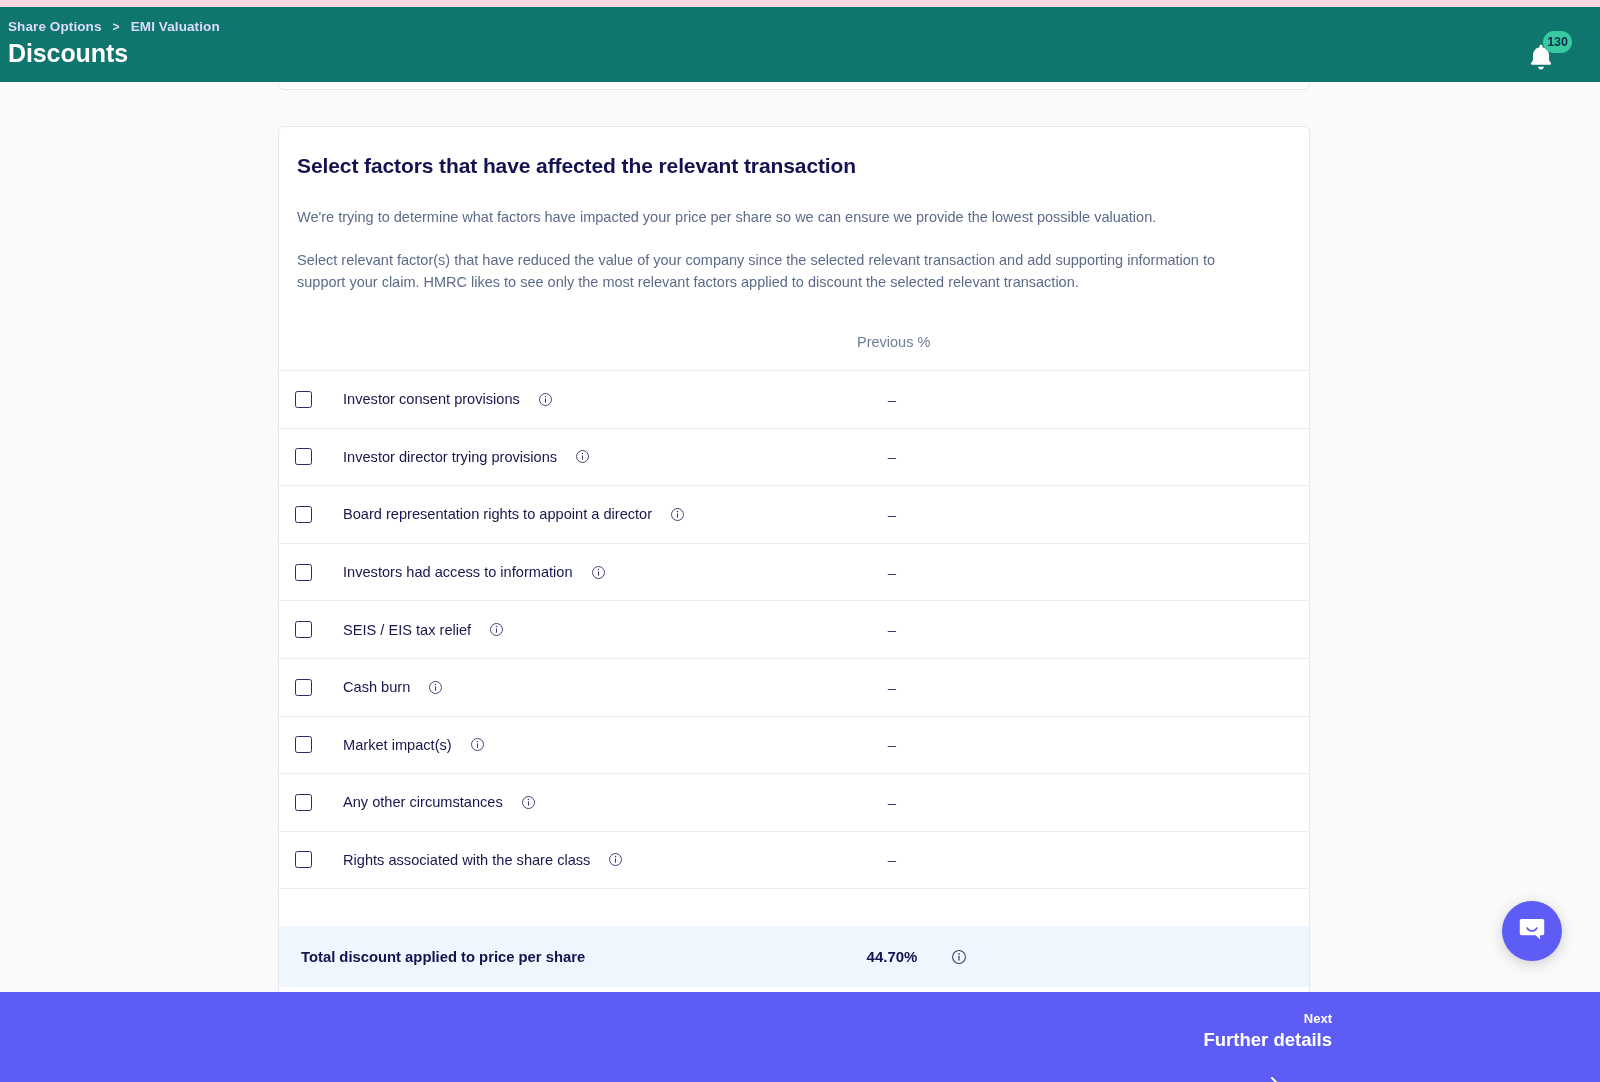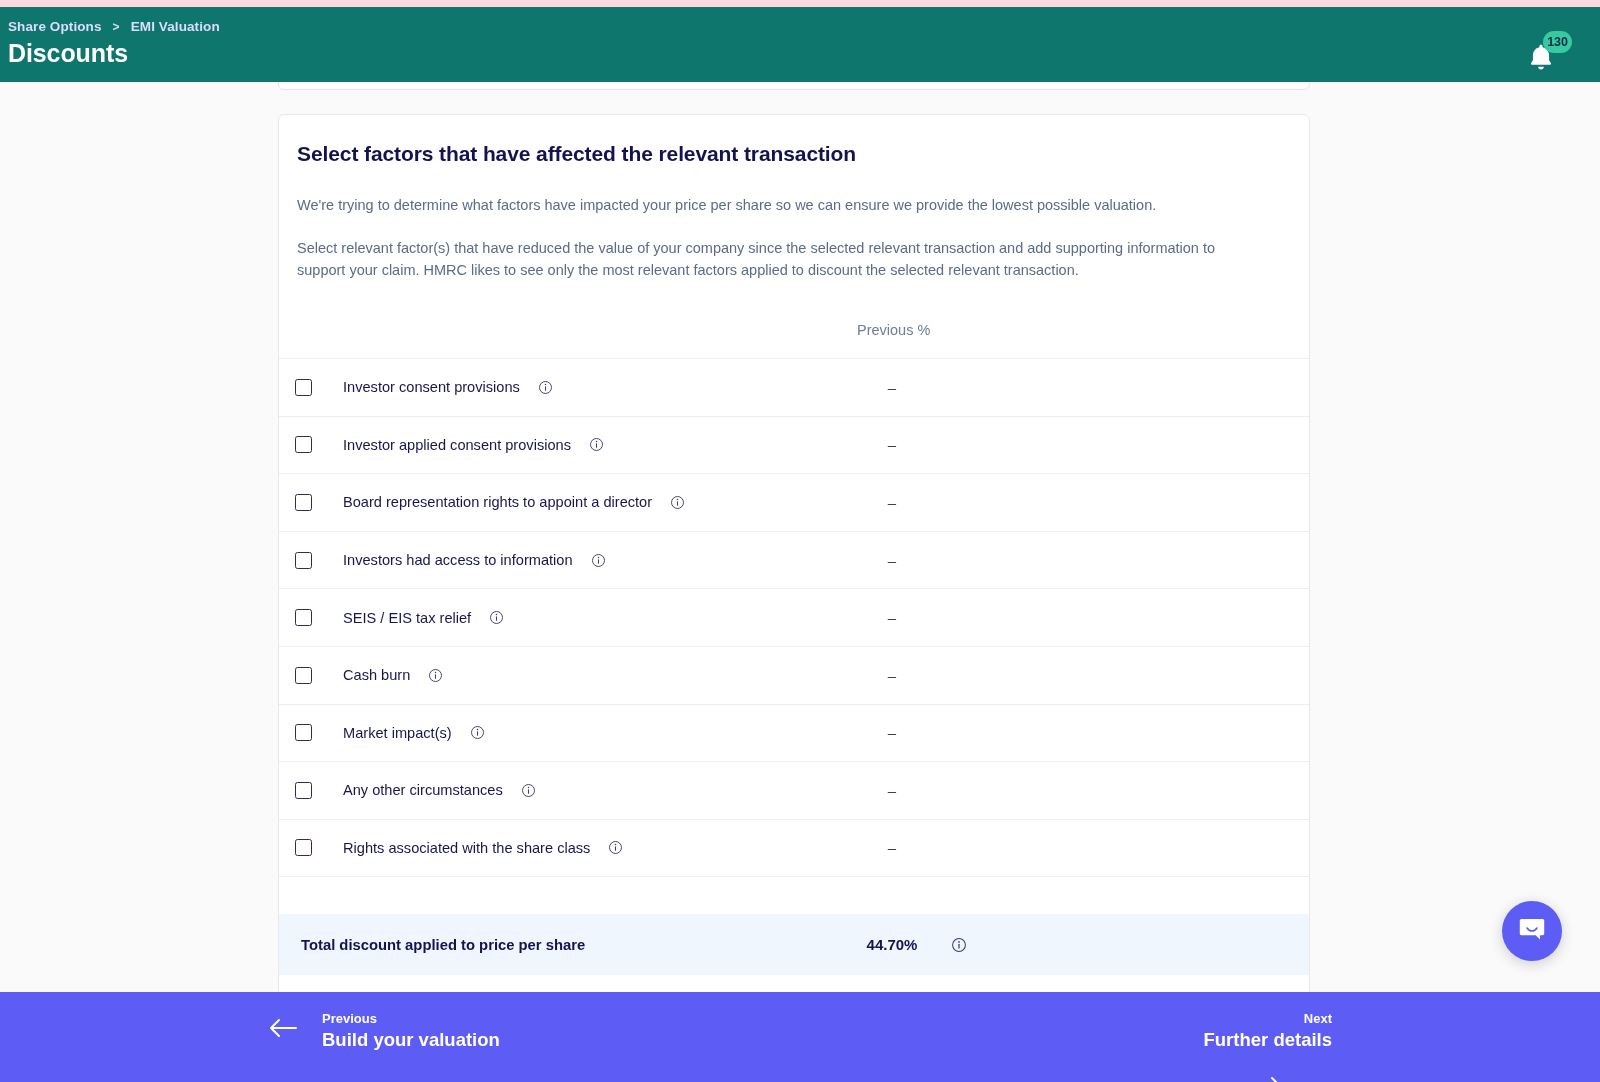--- a/index.html
+++ b/index.html
@@ -103,21 +103,21 @@
     left: 278px;
     width: 1032px;
     height: 20px;
     background: #FFFFFF;
     border: 1px solid #E6E6EA;
     border-radius: 6px;
   }
 
   .card {
     position: absolute;
-    top: 32px;
+    top: 44px;
     left: 278px;
     width: 1032px;
     background: #FFFFFF;
     border: 1px solid #E8E8EC;
     border-radius: 6px;
     padding-bottom: 22px;
   }
 
   .card-title {
     font-size: 21px;
@@ -339,21 +339,21 @@
                 <circle cx="10" cy="10" r="8" stroke="#3B3B6E" stroke-width="1.25"></circle>
                 <circle cx="10" cy="6.1" r="1.0" fill="#3B3B6E"></circle>
                 <rect x="9.3" y="8.4" width="1.4" height="6" rx=".7" fill="#3B3B6E"></rect>
               </svg></span>
           </div>
           <div class="factor-value">–</div>
         </div>
         <div class="factor-row">
           <div class="factor-left">
             <span class="chk" role="checkbox" aria-checked="false"></span>
-            <span class="factor-label">Investor applied consent provisions</span>
+            <span class="factor-label">Investor director trying provisions</span>
             <span class="info-icon"><svg width="15" height="15" viewBox="0 0 20 20" fill="none" aria-hidden="true">
                 <circle cx="10" cy="10" r="8" stroke="#3B3B6E" stroke-width="1.25"></circle>
                 <circle cx="10" cy="6.1" r="1.0" fill="#3B3B6E"></circle>
                 <rect x="9.3" y="8.4" width="1.4" height="6" rx=".7" fill="#3B3B6E"></rect>
               </svg></span>
           </div>
           <div class="factor-value">–</div>
         </div>
         <div class="factor-row">
           <div class="factor-left">
@@ -462,31 +462,20 @@
   <span>
     <svg width="30" height="30" viewBox="0 0 28 28" aria-hidden="true">
       <path d="M4.2 4.6h19.6c.9 0 1.6.7 1.6 1.6v12.1c0 .9-.7 1.6-1.6 1.6h-2.3v3.9l-4.1-3.9H4.2c-.9 0-1.6-.7-1.6-1.6V6.2c0-.9.7-1.6 1.6-1.6z" fill="#FFFFFF"></path>
       <path d="M9.4 13.1c1.2 1.9 2.8 2.8 4.6 2.8s3.4-.9 4.6-2.8" stroke="#5D5DF6" stroke-width="1.5" stroke-linecap="round" fill="none"></path>
     </svg>
   </span>
 </div>
 
 <div class="bottom-nav">
 
-  <div class="nav-prev">
-    <span>
-      <svg width="30" height="22" viewBox="0 0 30 22" fill="none" aria-hidden="true">
-        <path d="M28 11H3M3 11l8-8M3 11l8 8" stroke="#FFFFFF" stroke-width="2" stroke-linecap="round" stroke-linejoin="round"></path>
-      </svg>
-    </span>
-    <span class="nav-text-left">
-      <span class="nav-kicker" style="display:block">Previous</span>
-      <span class="nav-dest" style="display:block">Build your valuation</span>
-    </span>
-  </div>
 
   <div class="nav-next">
     <span class="nav-text-right">
       <span class="nav-kicker" style="display:block">Next</span>
       <span class="nav-dest" style="display:block">Further details</span>
     </span>
     <span>
       <svg width="30" height="22" viewBox="0 0 30 22" fill="none" aria-hidden="true">
         <path d="M2 11h25M27 11l-8-8M27 11l-8 8" stroke="#FFFFFF" stroke-width="2" stroke-linecap="round" stroke-linejoin="round"></path>
       </svg>

